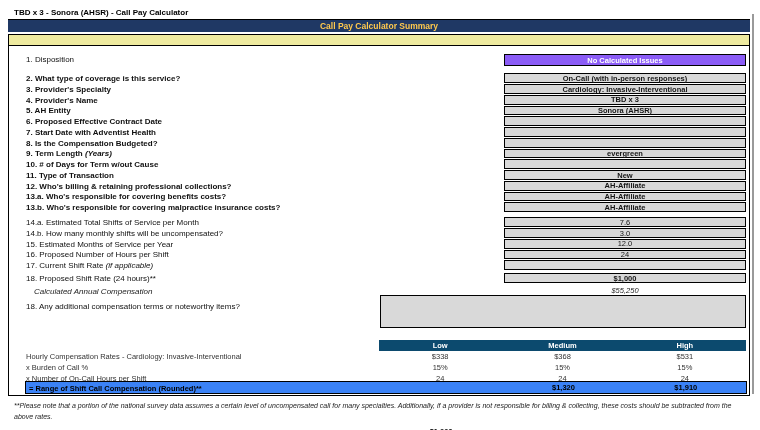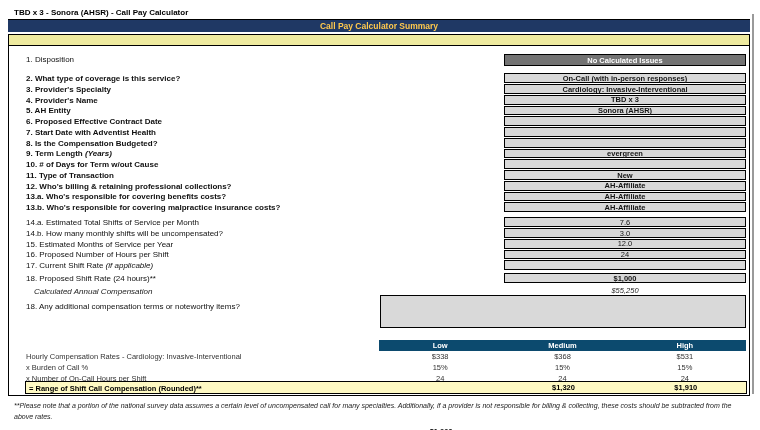--- a/index.html
+++ b/index.html
@@ -25,35 +25,35 @@
   .row { position:relative; height:10.75px; }
   .row.s-box-bold { margin-top:2px; }
   .row.s-plain-italic { margin-top:2px; }
   .lbl { position:absolute; left:17px; top:1.2px; font-size:8px; color:#101010; white-space:nowrap; }
   .lbl .note { font-style:italic; }
   .s-plain-italic .lbl { font-style:italic; left:25px; color:#222; }
   .val { position:absolute; left:495px; top:0.4px; width:242px; height:9.8px; box-sizing:border-box;
          font-size:7.5px; display:flex; align-items:center; justify-content:center; color:#151515; }
   .s-box .val, .s-box-bold .val { background:#D9D9D9; border:1px solid #000; }
   .s-box-bold .val { font-weight:bold; }
-  .s-banner .val { background:#737373; border:1.2px solid #000; color:#fff; font-weight:bold; height:11.5px; font-size:7.5px; }
+  .s-banner .val { background:#8b5cf6; border:1.2px solid #000; color:#fff; font-weight:bold; height:11.5px; font-size:7.5px; }
   .s-plain-italic .val { background:none; border:none; font-style:italic; color:#222; }
 
   .comment-lbl { position:absolute; left:17px; top:267px; font-size:8px; color:#101010; white-space:nowrap; }
   .comment-box { position:absolute; left:371px; top:260px; width:366px; height:33px; background:#D9D9D9;
                  border:1.8px solid #000; box-sizing:border-box; }
 
   .tbl-header { position:absolute; left:370px; top:305px; width:367px; height:11px; background:#0c4a6e; }
   .tbl-cell { position:absolute; top:0; height:100%; display:flex; align-items:center; justify-content:center;
               font-size:7.5px; box-sizing:border-box; }
   .tbl-header .tbl-cell { color:#fff; font-weight:bold; }
   .tbl-row { position:absolute; left:0; width:737px; height:11px; }
   .tbl-row .rlbl { position:absolute; left:17px; top:1px; font-size:7.5px; color:#333; white-space:nowrap; }
   .tbl-row .tbl-cell { color:#333; }
-  .total-row { position:absolute; left:16px; top:346px; width:722px; height:12.5px; background:#fef9c3;
+  .total-row { position:absolute; left:16px; top:346px; width:722px; height:12.5px; background:#3b82f6;
                border:1.5px solid #000; box-sizing:border-box; }
   .total-row .rlbl { position:absolute; left:3px; top:1.5px; font-size:7.5px; font-weight:bold; color:#000; white-space:nowrap; }
   .total-row .tbl-cell { font-weight:bold; color:#000; }
 
   .footnote { position:absolute; left:14px; top:401px; width:734px; font-size:7px; font-style:italic;
               color:#222; line-height:10.5px; }
 </style>
 </head>
 <body>
 

